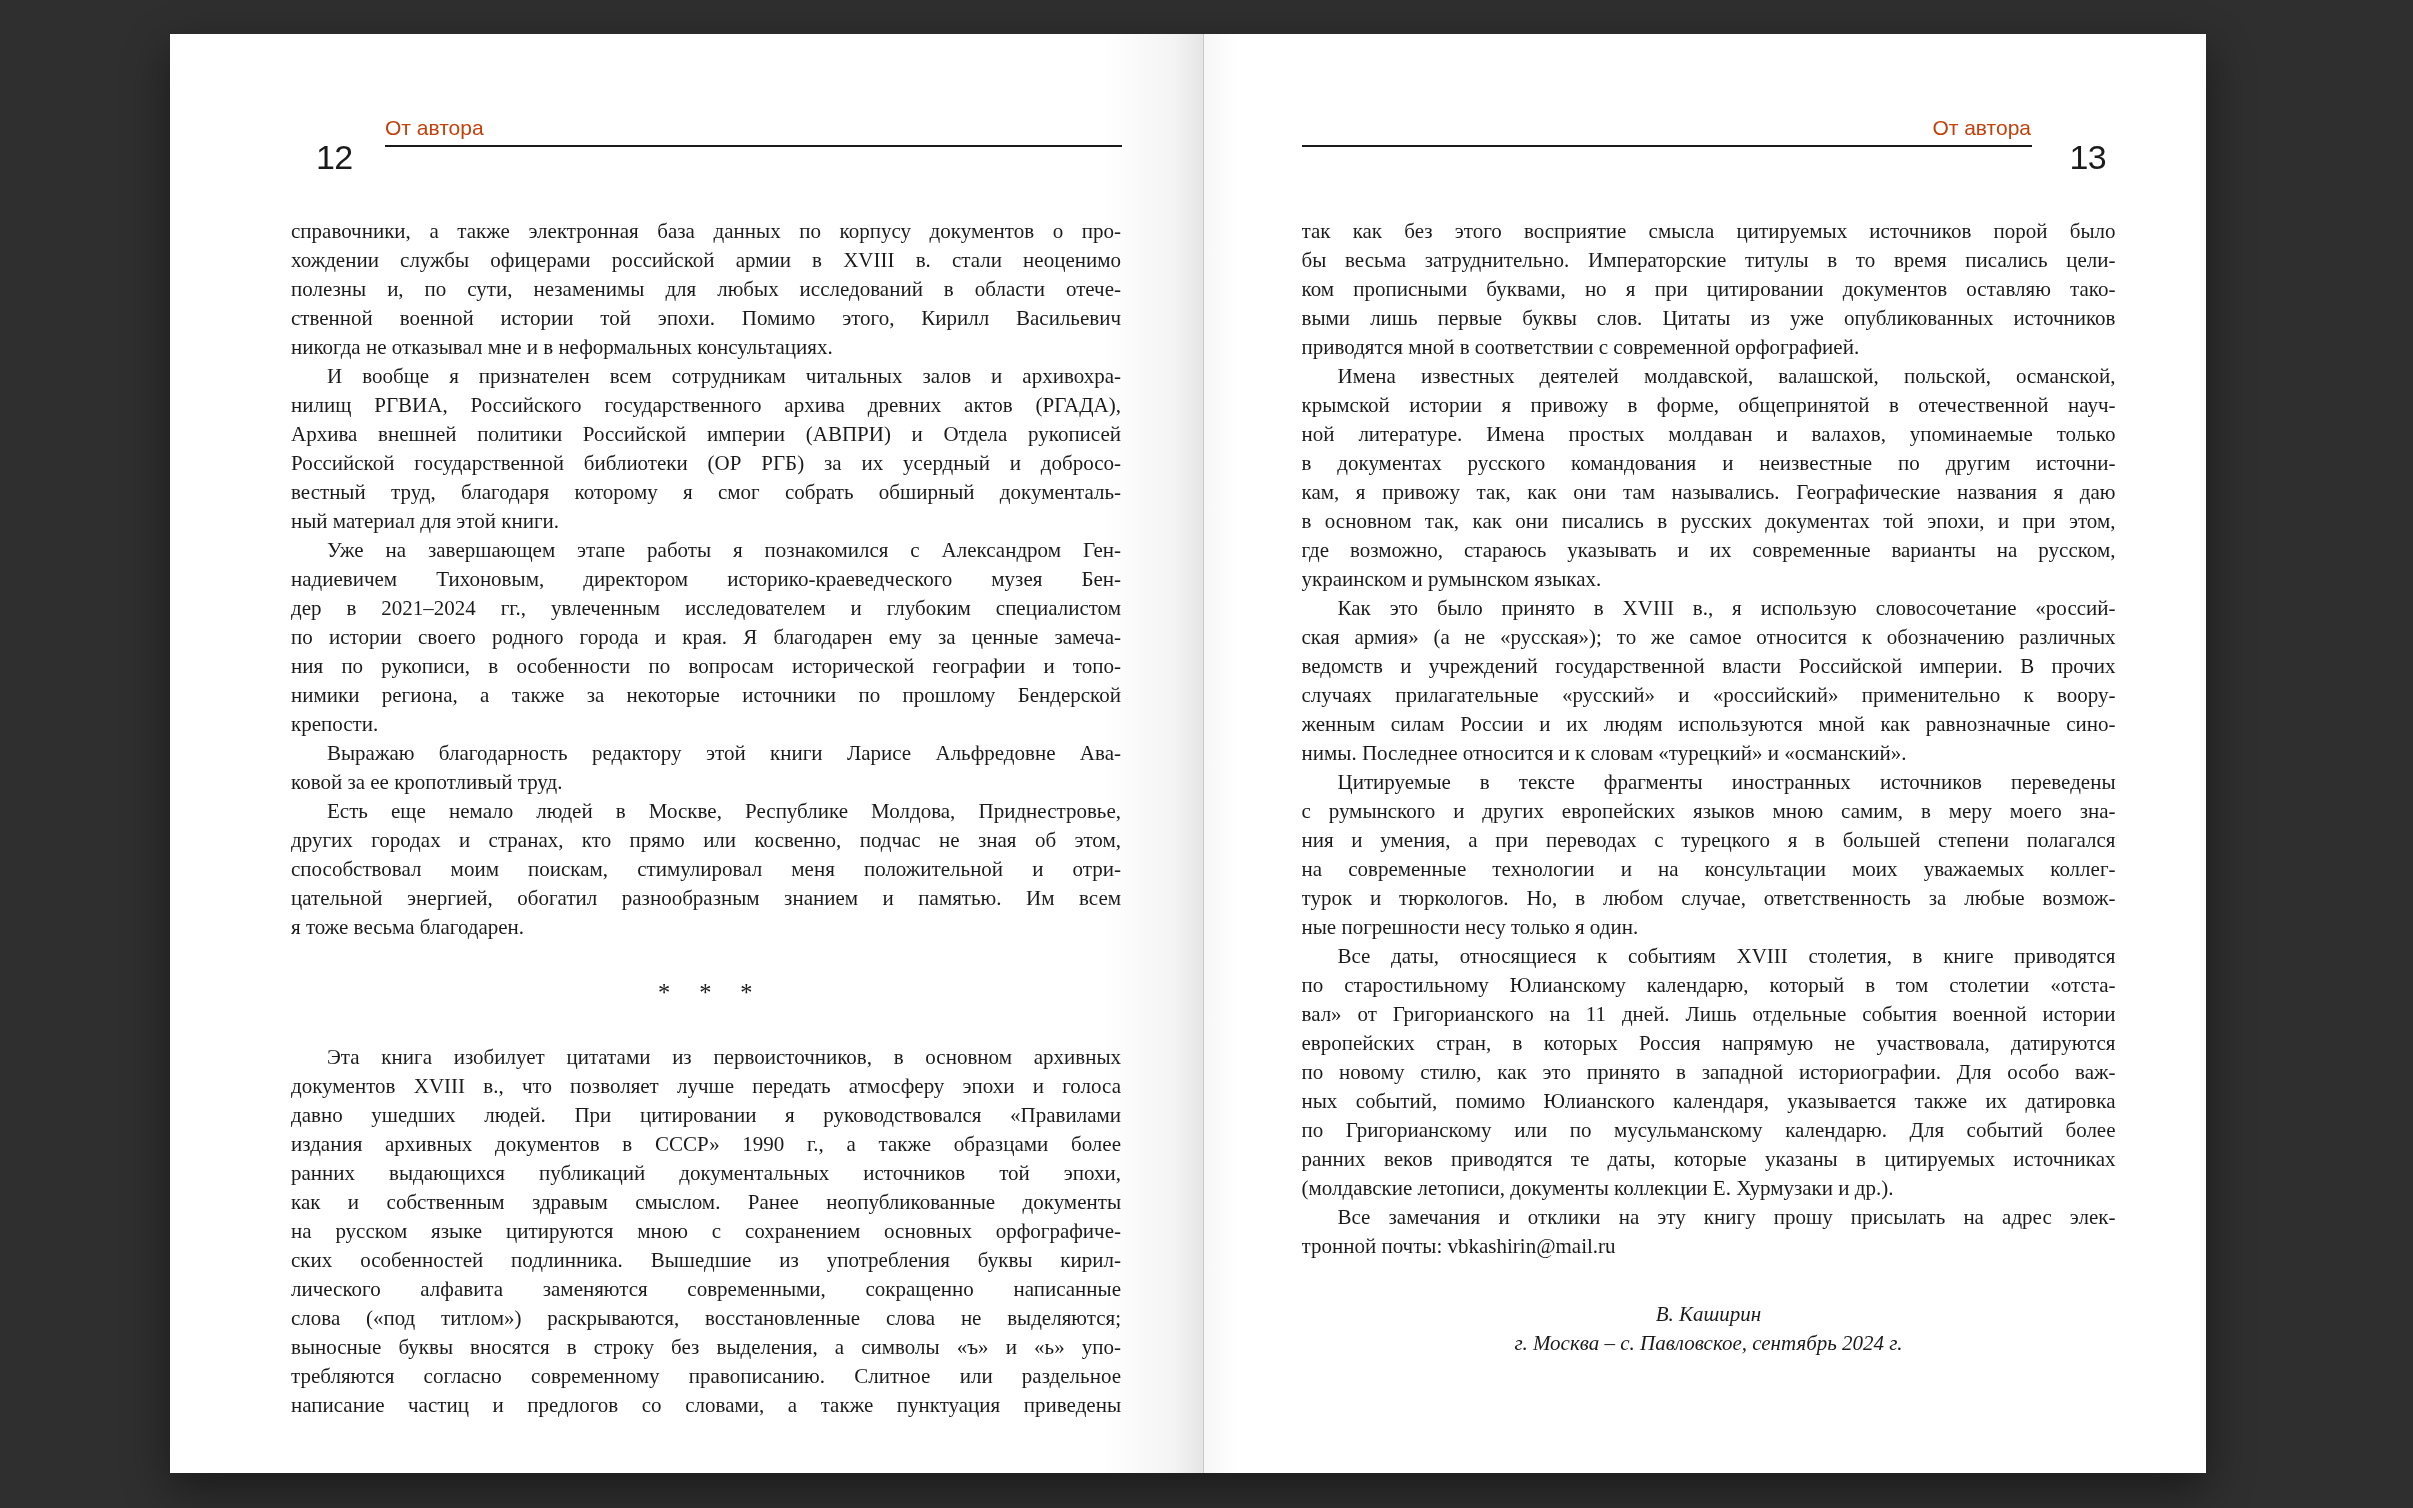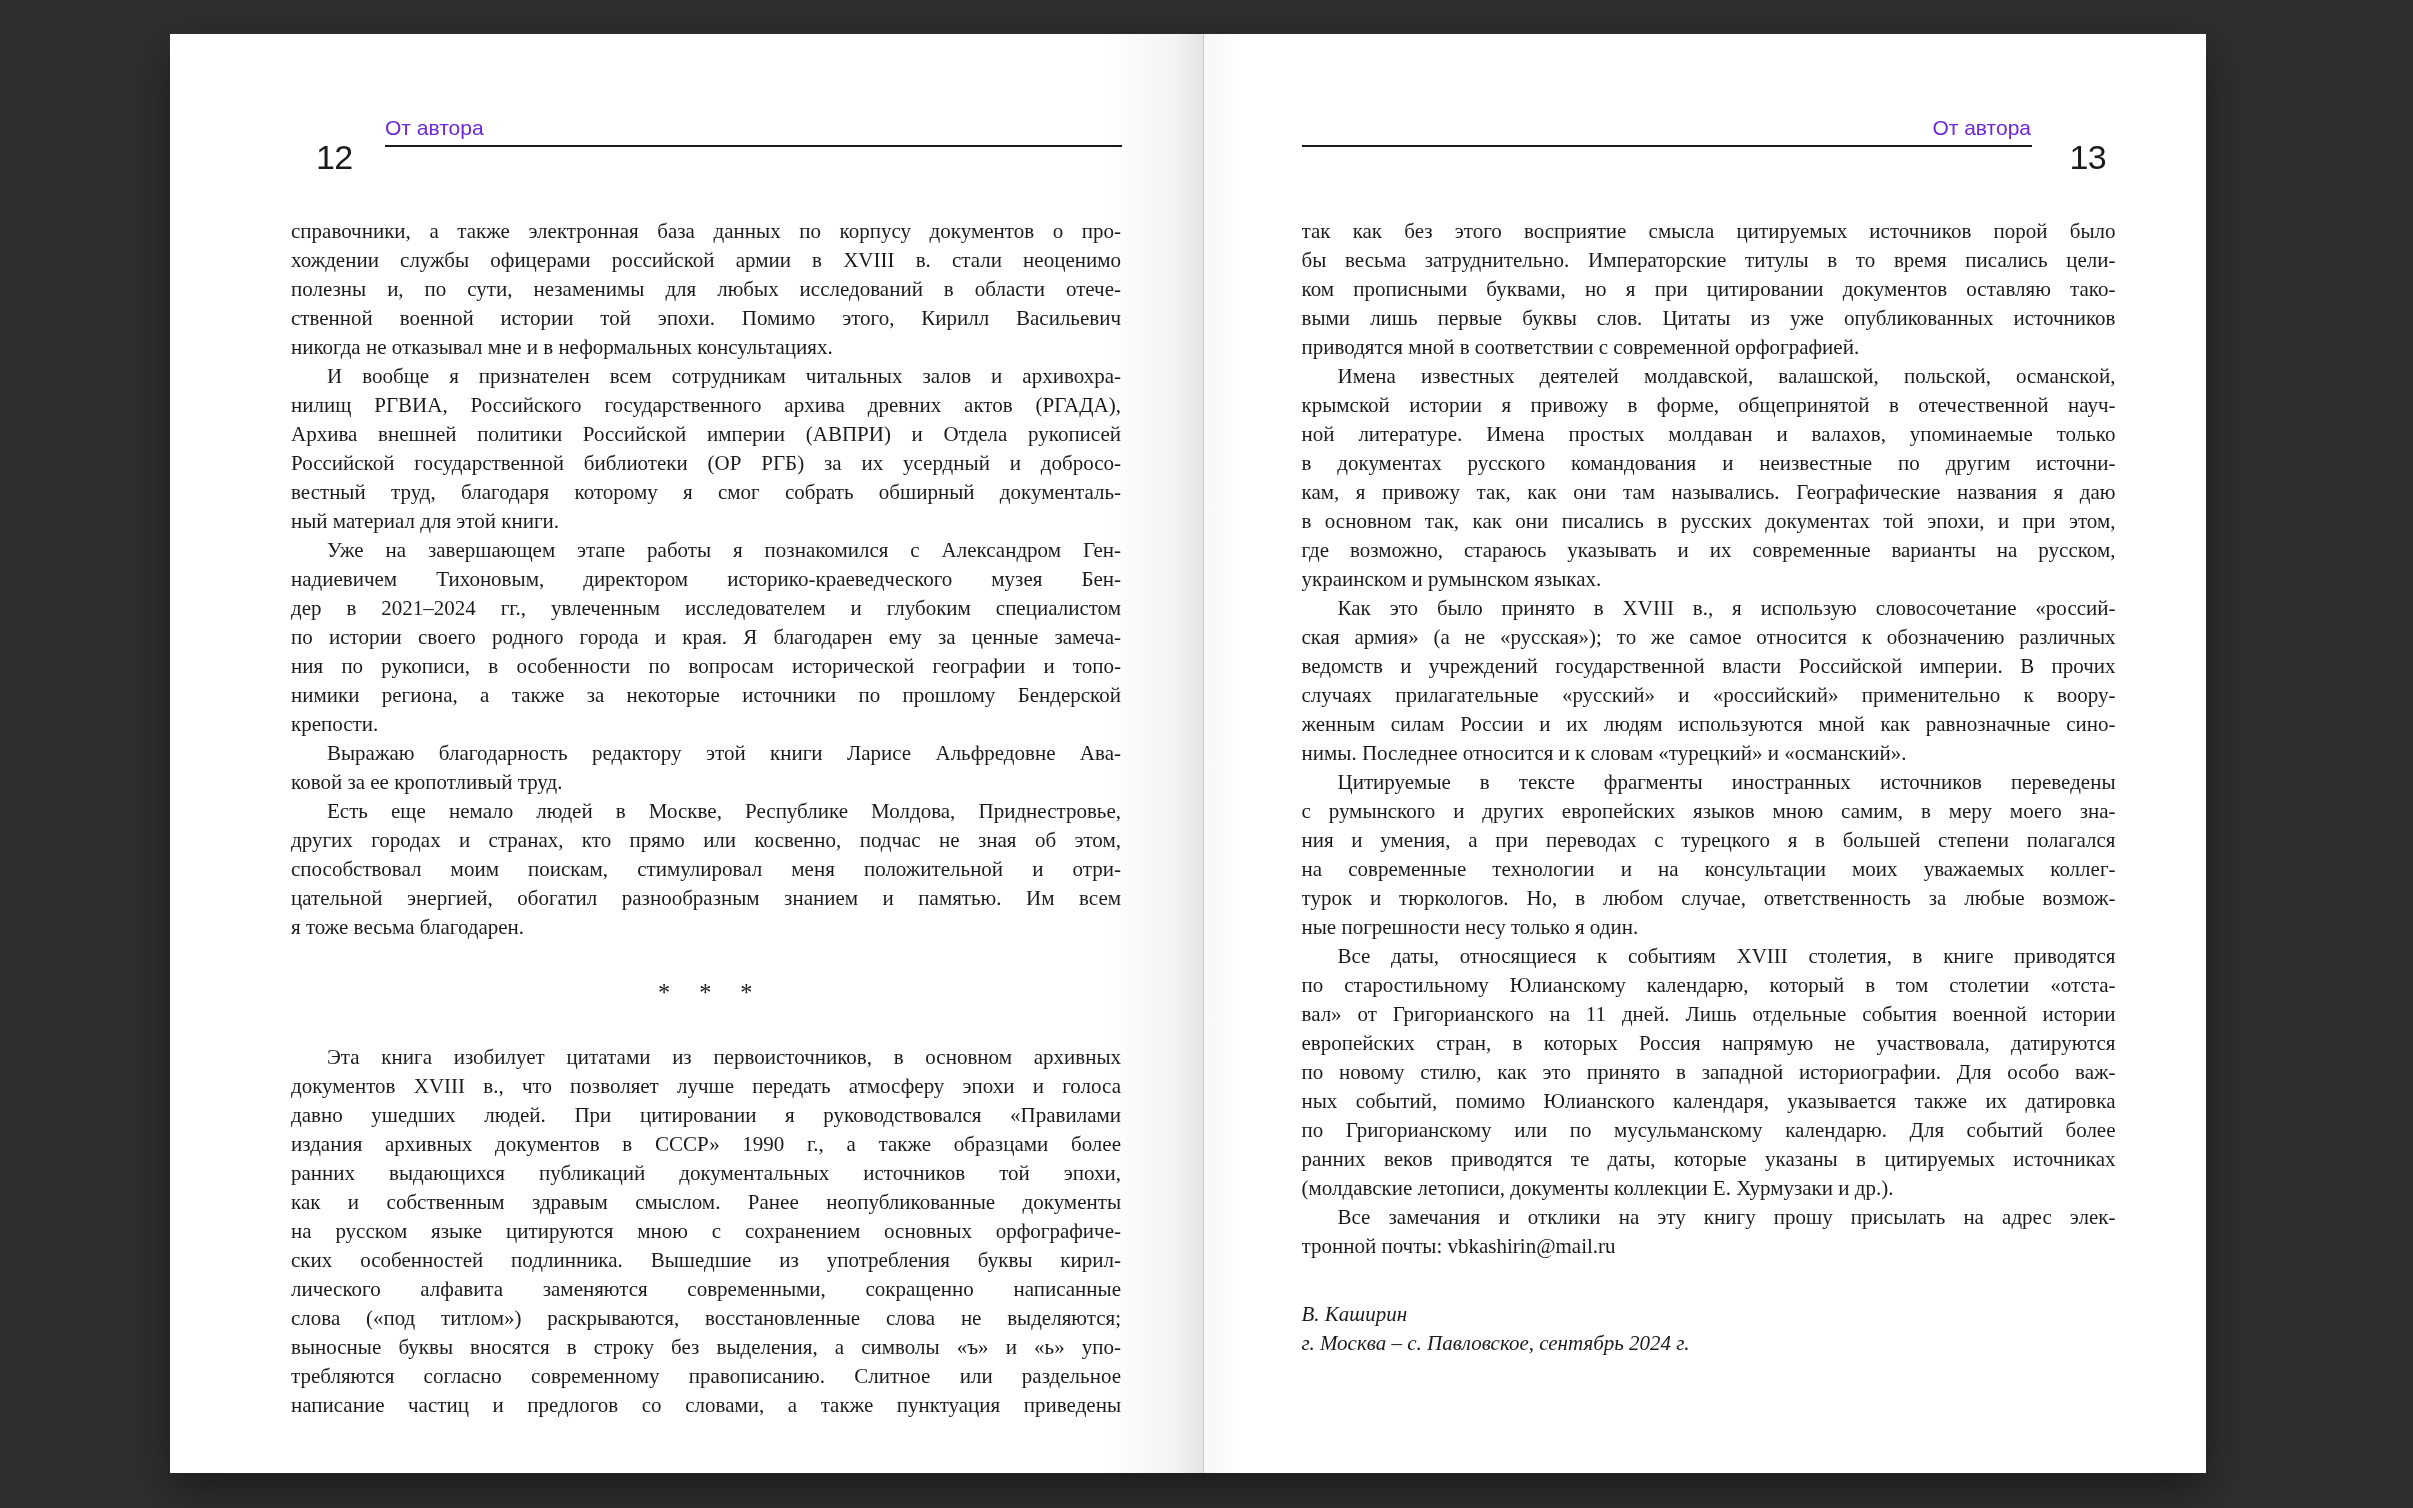--- a/index.html
+++ b/index.html
@@ -60,21 +60,21 @@
   }
   .page-left  .pagenum { left: 146px; }
   .page-right .pagenum { right: 100px; }
   .runhead {
     position: absolute;
     top: 82px;
     font-family: "Liberation Sans", "DejaVu Sans", sans-serif;
     font-weight: 400;
     font-size: 21px;
     line-height: 24.4px;
-    color: #6d28d9;
+    color: #c2410c;
   }
   .page-left  .runhead { left: 215px; }
   .page-right .runhead { right: 175px; }
   .rule {
     position: absolute;
     top: 111px;
     height: 2.2px;
     background: #1a1a1a;
   }
   .page-left  .rule { left: 215px;  width: 737px; }
@@ -102,21 +102,21 @@
     height: 101px;
     display: flex;
     align-items: center;
     justify-content: center;
     font-size: 24.4px;
     word-spacing: 20px;
     letter-spacing: 1.4px;
   }
   .signature {
     margin-top: 39px;
-    text-align: left;
+    text-align: center;
     font-style: italic;
   }
   .signature div { height: 29px; line-height: 29px; }
 </style>
 </head>
 <body>
 
 <div class="stage">
   <div class="spread">
 

